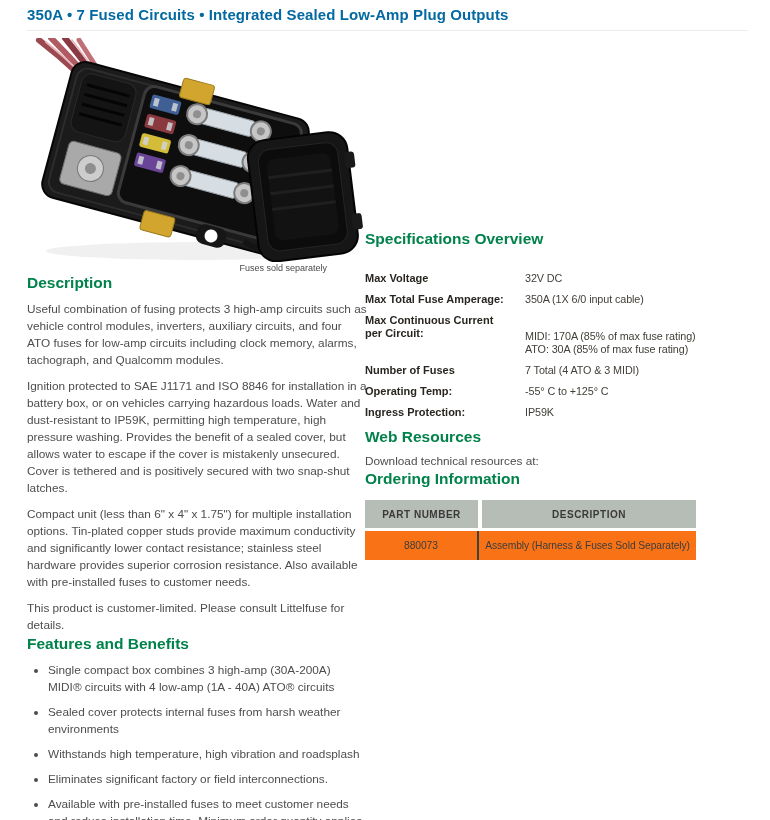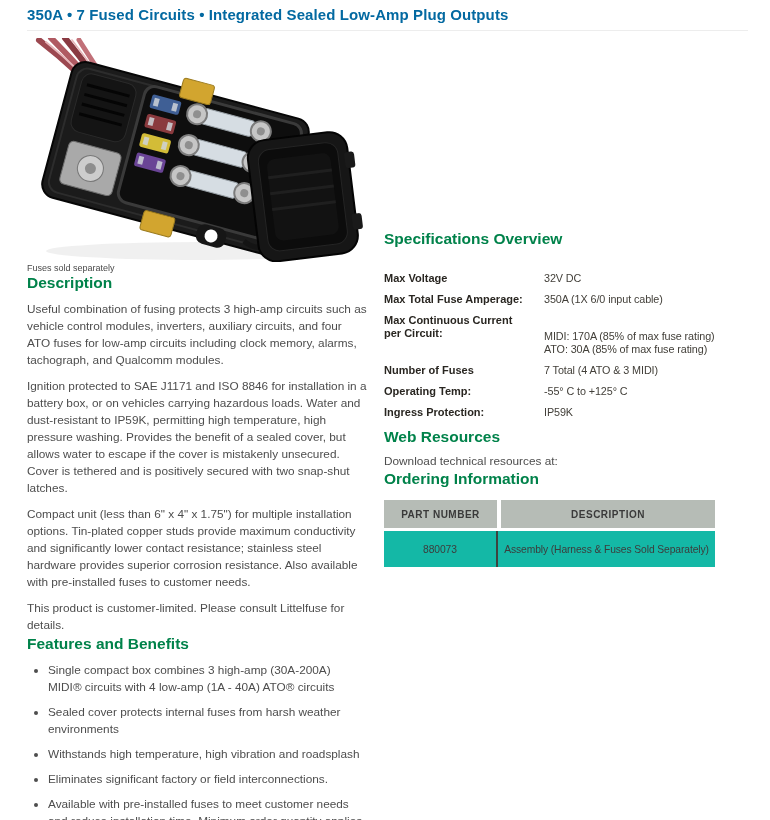--- a/index.html
+++ b/index.html
@@ -8,27 +8,27 @@
     font-family:"Liberation Sans", sans-serif; overflow:hidden;
     color:#4d4d4d;
   }
   .page-title {
     position:absolute; top:6px; left:27px; right:20px;
     color:#0369a1; font-size:15px; font-weight:bold; letter-spacing:.1px;
   }
   .header-rule { position:absolute; top:30px; left:27px; right:22px; border-top:1px solid #ededed; }
 
   .col-left  { position:absolute; left:27px; top:38px; width:340px; }
-  .col-right { position:absolute; left:384px; top:229px; width:366px; }
+  .col-right { position:absolute; left:365px; top:229px; width:366px; }
 
   h2.sect {
     color:#00824a; font-size:15.5px; font-weight:bold; margin:0; line-height:19px;
   }
   .figure { width:352px; height:224px; margin-left:-14px; position:relative; }
-  .caption { font-size:9px; color:#4a4a4a; text-align:left; padding-right:40px; margin-top:1px; }
+  .caption { font-size:9px; color:#4a4a4a; text-align:right; padding-right:40px; margin-top:1px; }
   .desc-head { margin-top:12px; }
   .body-p { font-size:11.8px; line-height:17px; color:#4d4d4d; margin:9px 0 0 0; }
   .feat-head { margin-top:15px; }
   ul.features { margin:9px 0 0 0; padding-left:21px; }
   ul.features li { font-size:11.8px; line-height:17px; color:#4d4d4d; margin-bottom:8px; }
 
   .spec-table { margin-top:24px; }
   .spec-row { display:flex; margin-bottom:8px; }
   .spec-label { width:160px; flex:none; font-weight:bold; font-size:11px; line-height:13px; color:#292621; }
   .spec-value { font-size:10.8px; line-height:13px; color:#43403a; letter-spacing:-.1px; }
@@ -40,21 +40,21 @@
 
   .order-head { margin-top:33px; }
   .order-table { margin-top:12px; width:331px; }
   .thead { display:flex; }
   .th {
     background:#b6bcb6; height:28px; display:flex; align-items:center; justify-content:center;
     font-weight:bold; font-size:10px; letter-spacing:.5px; color:#3a3a3a;
   }
   .th1 { width:113px; margin-right:4px; flex:none; }
   .th2 { flex:1; }
-  .trow { display:flex; margin-top:3px; background:#14b8a6; height:36px; align-items:stretch; }
+  .trow { display:flex; margin-top:3px; background:#f97316; height:29px; align-items:stretch; }
   .td { display:flex; align-items:center; justify-content:center; font-size:10.3px; color:#3c3c3c; letter-spacing:-.1px; }
   .td1 { width:112px; flex:none; }
   .vdiv { width:2px; background:#3e433f; flex:none; }
   .td2 { flex:1; }
 </style>
 </head>
 <body>
 
 <div class="page">
 

